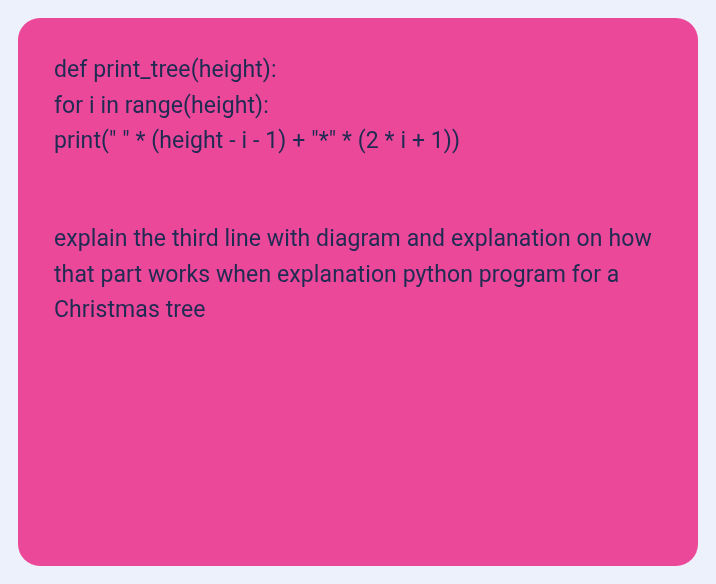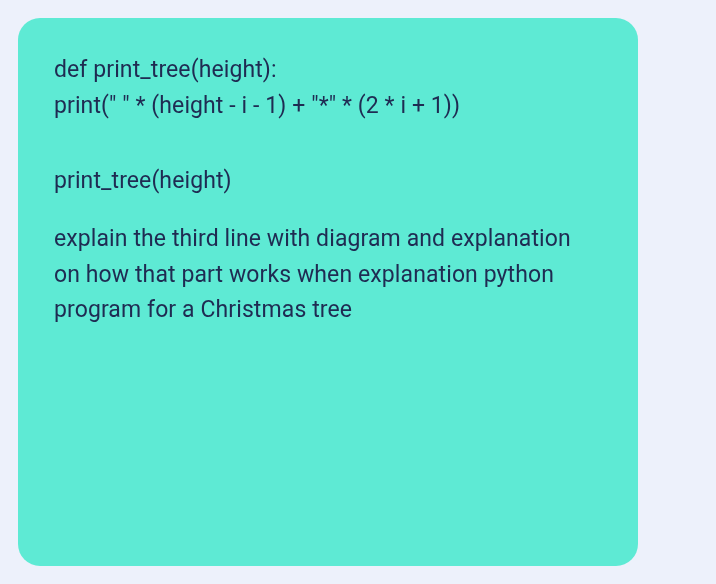--- a/index.html
+++ b/index.html
@@ -11,25 +11,25 @@
     font-family: -apple-system, BlinkMacSystemFont, "Segoe UI", Roboto, Helvetica, Arial, sans-serif;
   }
   .page {
     width: 716px;
     height: 584px;
     background: #edf1fb;
     box-sizing: border-box;
     padding: 18px;
   }
   .card {
-    background: #5eead4;
+    background: #ec4899;
     border-radius: 22px;
     box-sizing: border-box;
     padding: 34px 36px 36px 36px;
-    width: 620px;
+    width: 680px;
     min-height: 548px;
     color: #1f2b52;
   }
   .line {
     font-size: 23px;
     line-height: 1.55;
     letter-spacing: 0.1px;
     color: #1f2b52;
   }
   .block-gap {
@@ -39,24 +39,24 @@
     height: 22px;
   }
 </style>
 </head>
 <body>
 
 <div class="page">
   <div class="card">
 
     <div class="line">def print_tree(height):</div>
+    <div class="line">for i in range(height):</div>
     <div class="line">print(" " * (height - i - 1) + "*" * (2 * i + 1))</div>
 
     <div class="block-gap"></div>
 
-    <div class="line">print_tree(height)</div>
 
     <div class="block-gap-small"></div>
 
     <div class="line">explain the third line with diagram and explanation on how that part works when explanation python program for a Christmas tree</div>
 
   </div>
 </div>
 
 </body></html>

